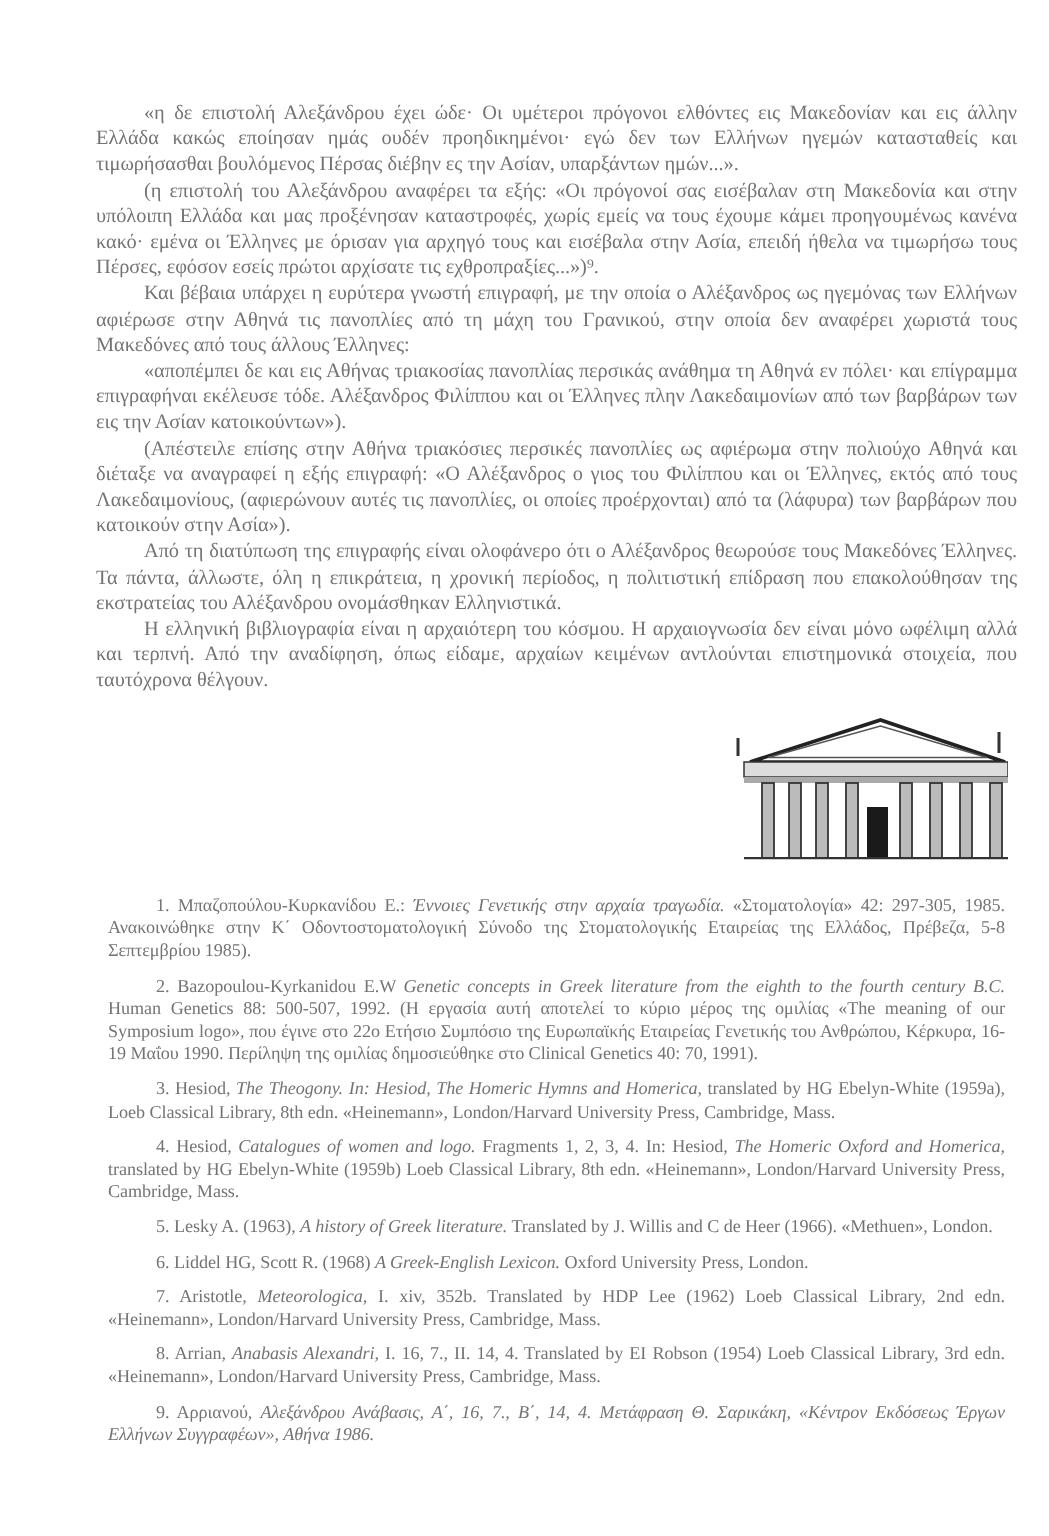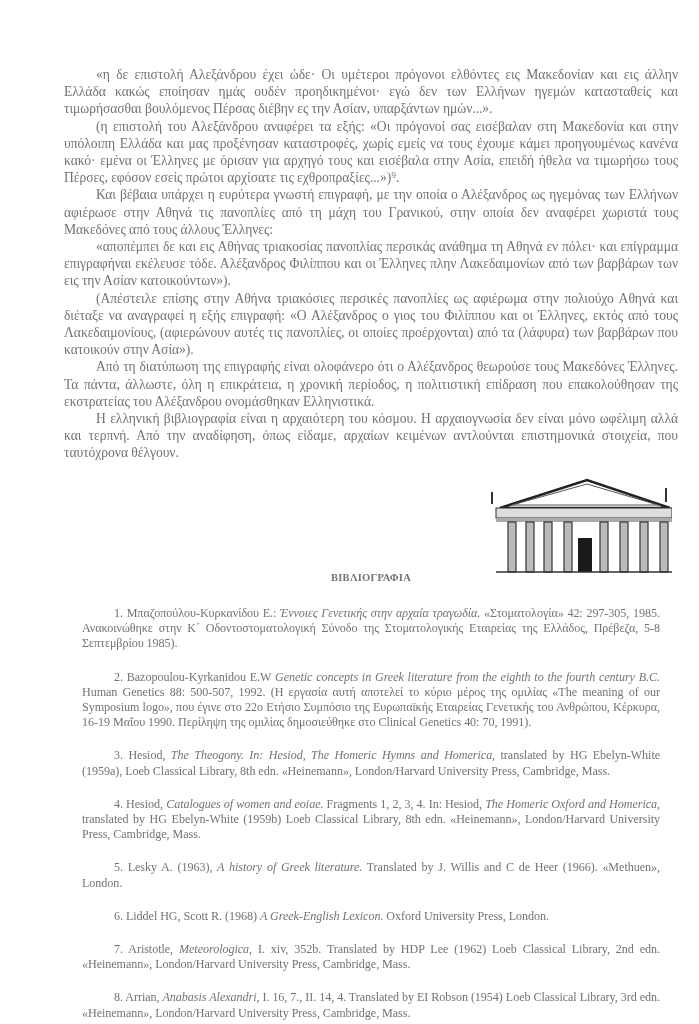--- a/index.html
+++ b/index.html
@@ -16,21 +16,21 @@
     }
     .fig {
       position: absolute; left: 418px; top: 408px; width: 190px; height: 100px;
     }
     .heading {
       position: absolute; left: 0; top: 506px; width: 614px; text-align: center;
       font-size: 10.5px; font-weight: bold; letter-spacing: 0.3px;
     }
     .refs { position: absolute; left: 0; top: 522px; width: 614px; }
     .refs p {
-      margin: 18px; font-size: 12.1px; line-height: 15.2px;
+      margin: 8px; font-size: 12.1px; line-height: 15.2px;
       text-align: justify; text-indent: 32px; letter-spacing: -0.05px;
     }
     .refs p.gap { margin-top: 4px; }
     .refs i { font-style: italic; }
     .pageno {
       position: absolute; left: 0; top: 890px; width: 582px; text-align: center;
       font-size: 16px; font-weight: bold;
     }
   </style>
 </head>
@@ -63,27 +63,26 @@
         <rect x="118" y="48" width="8" height="50"></rect>
         <rect x="138" y="48" width="8" height="50"></rect>
         <rect x="158" y="48" width="8" height="50"></rect>
         <rect x="178" y="48" width="8" height="50"></rect>
       </g>
       <rect x="96" y="64" width="14" height="34" fill="#1a1a1a"></rect>
       <line x1="14" y1="98" x2="190" y2="98" stroke="#333" stroke-width="1.5"></line>
     </svg>
   </div>
 
-  <div class="heading">ΒΙΒΛΙΟΓΡΑΦΙΑ</div>
 
   <div class="refs">
     <p><span>1. Μπαζοπούλου-Κυρκανίδου Ε.: </span><i>Έννοιες Γενετικής στην αρχαία τραγωδία.</i><span> «Στοματολογία» 42: 297-305, 1985. Ανακοινώθηκε στην Κ΄ Οδοντοστοματολογική Σύνοδο της Στοματολογικής Εταιρείας της Ελλάδος, Πρέβεζα, 5-8 Σεπτεμβρίου 1985).</span></p>
     <p><span>2. Bazopoulou-Kyrkanidou E.W </span><i>Genetic concepts in Greek literature from the eighth to the fourth century B.C.</i><span> Human Genetics 88: 500-507, 1992. (Η εργασία αυτή αποτελεί το κύριο μέρος της ομιλίας «The meaning of our Symposium logo», που έγινε στο 22ο Ετήσιο Συμπόσιο της Ευρωπαϊκής Εταιρείας Γενετικής του Ανθρώπου, Κέρκυρα, 16-19 Μαΐου 1990. Περίληψη της ομιλίας δημοσιεύθηκε στο Clinical Genetics 40: 70, 1991).</span></p>
     <p><span>3. Hesiod, </span><i>The Theogony. In: Hesiod, The Homeric Hymns and Homerica,</i><span> translated by HG Ebelyn-White (1959a), Loeb Classical Library, 8th edn. «Heinemann», London/Harvard University Press, Cambridge, Mass.</span></p>
-    <p class="gap"><span>4. Hesiod, </span><i>Catalogues of women and eoiae.</i><span> Fragments 1, 2, 3, 4. In: Hesiod, </span><i>The Homeric Oxford and Homerica,</i><span> translated by HG Ebelyn-White (1959b) Loeb Classical Library, 8th edn. «Heinemann», London/Harvard University Press, Cambridge, Mass.</span></p>
+    <p class="gap"><span>4. Hesiod, </span><i>Catalogues of women and logo.</i><span> Fragments 1, 2, 3, 4. In: Hesiod, </span><i>The Homeric Oxford and Homerica,</i><span> translated by HG Ebelyn-White (1959b) Loeb Classical Library, 8th edn. «Heinemann», London/Harvard University Press, Cambridge, Mass.</span></p>
     <p><span>5. Lesky A. (1963), </span><i>A history of Greek literature.</i><span> Translated by J. Willis and C de Heer (1966). «Methuen», London.</span></p>
     <p><span>6. Liddel HG, Scott R. (1968) </span><i>A Greek-English Lexicon.</i><span> Oxford University Press, London.</span></p>
     <p><span>7. Aristotle, </span><i>Meteorologica,</i><span> I. xiv, 352b. Translated by HDP Lee (1962) Loeb Classical Library, 2nd edn. «Heinemann», London/Harvard University Press, Cambridge, Mass.</span></p>
     <p><span>8. Arrian, </span><i>Anabasis Alexandri,</i><span> I. 16, 7., II. 14, 4. Translated by EI Robson (1954) Loeb Classical Library, 3rd edn. «Heinemann», London/Harvard University Press, Cambridge, Mass.</span></p>
     <p><span>9. Αρριανού, </span><i>Αλεξάνδρου Ανάβασις, Α΄, 16, 7., Β΄, 14, 4. Μετάφραση Θ. Σαρικάκη, «Κέντρον Εκδόσεως Έργων Ελλήνων Συγγραφέων», Αθήνα 1986.</i><span></span></p>
   </div>
 
 </div>
 
 </body></html>

